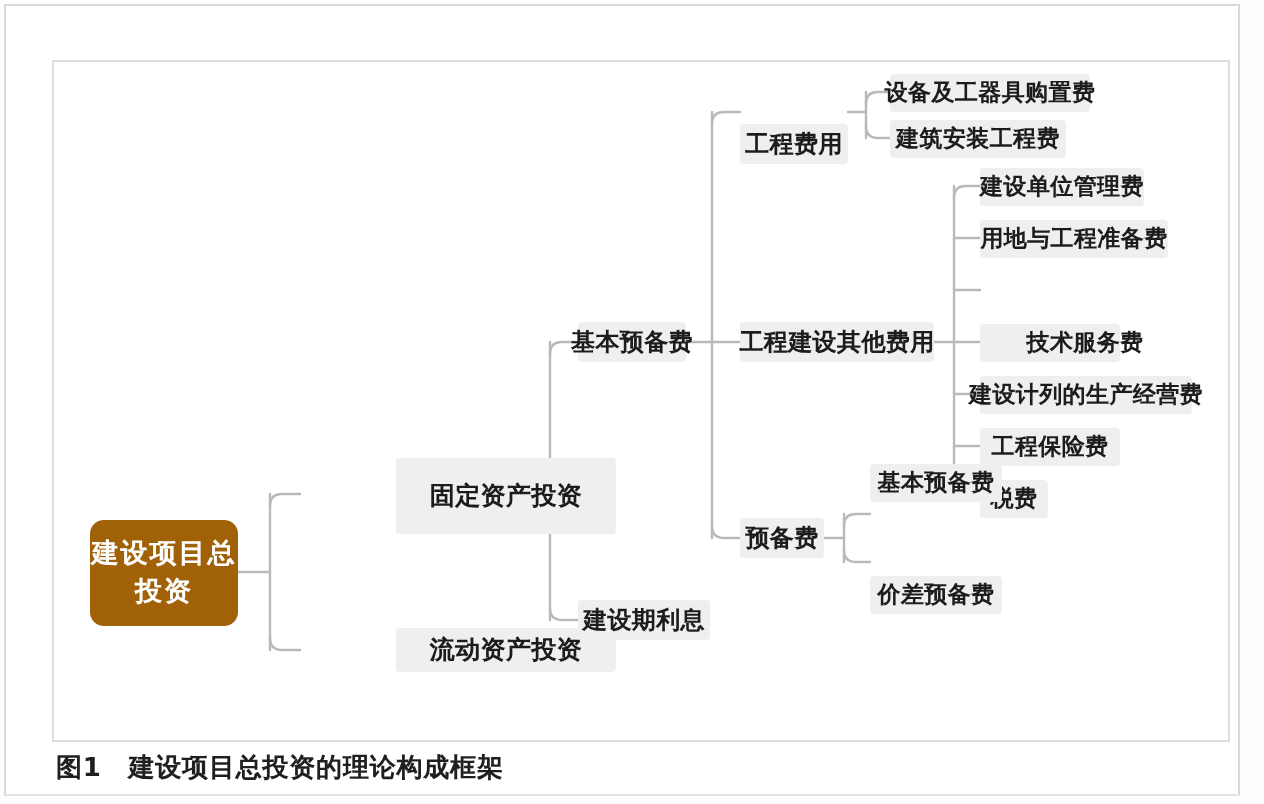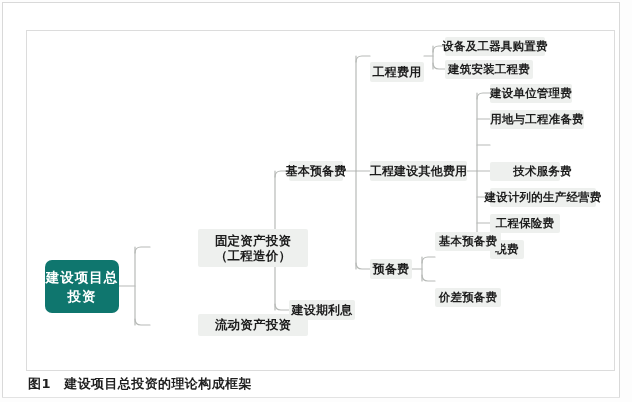--- a/index.html
+++ b/index.html
@@ -53,21 +53,21 @@
     align-items:center;
     justify-content:center;
     text-align:center;
     font-weight:700;
     line-height:1.22;
     letter-spacing:0.2px;
     box-sizing:border-box;
     white-space:nowrap;
   }
   .node.root{
-    background:#0f766e;
+    background:#a16207;
     color:#ffffff;
     border-radius:7px;
     font-size:13.5px;
     font-weight:700;
     line-height:1.35;
     white-space:normal;
     letter-spacing:1px;
   }
   .node.lv2{ font-size:12.5px; white-space:normal;margin-left:48px; }
   .node.lv3{ font-size:12px; }
@@ -146,21 +146,20 @@
             <path d="M 395 244 Q 395 250 401 250 L 408 250"></path>
           </g>
         </svg>
 
         <div class="node root" style="left:18px;top:229px;width:74px;height:53px;">
           <span>建设项目总投资</span>
         </div>
 
         <div class="node lv2" style="left:123px;top:198px;width:110px;height:38px;flex-direction:column;">
           <span>固定资产投资</span>
-          <span>（工程造价）</span>
         </div>
 
         <div class="node lv2" style="left:123px;top:283px;width:110px;height:22px;">
           <span>流动资产投资</span>
         </div>
 
         <div class="node lv3" style="left:262px;top:130px;width:54px;height:20px;">
           <span>基本预备费</span>
         </div>
 

